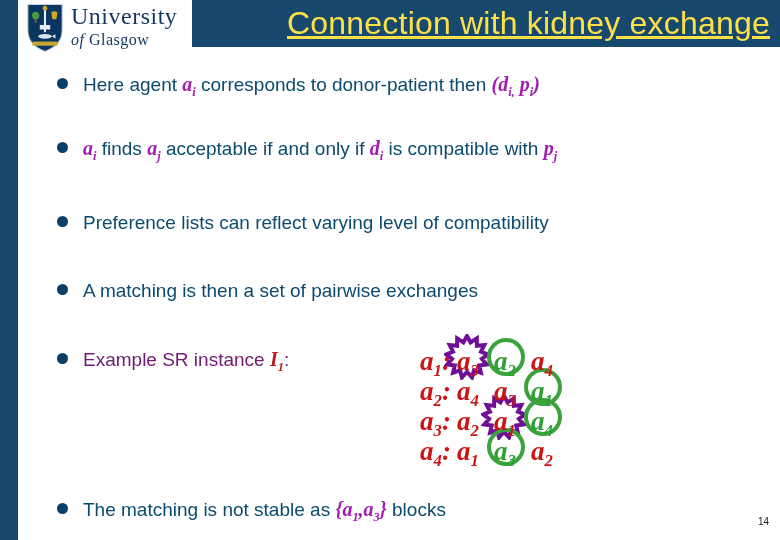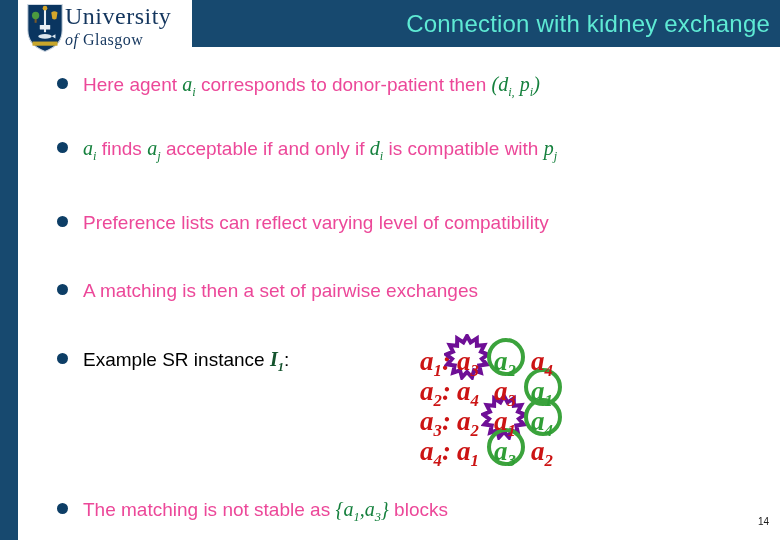--- a/index.html
+++ b/index.html
@@ -6,36 +6,36 @@
   .slide{
     position:relative;width:780px;height:540px;background:#ffffff;overflow:hidden;
     font-family:"Liberation Sans",sans-serif;color:#000;
   }
   .left-bar{position:absolute;left:0;top:0;width:18px;height:540px;background:#17496F;}
   .title-bar{
     position:absolute;left:192px;top:0;width:588px;height:47px;background:#17496F;
     display:flex;align-items:center;justify-content:flex-end;box-sizing:border-box;
     padding-right:10px;
   }
-  .title-bar .title{color:#5eead4;font-size:24px;letter-spacing:0.2px;}
-  .logo{position:absolute;left:26px;top:3px;display:flex;align-items:flex-start;gap:1px;}
+  .title-bar .title{color:#fde047;font-size:32px;letter-spacing:0.2px;text-decoration:underline;}
+  .logo{position:absolute;left:26px;top:3px;display:flex;align-items:flex-start;gap:7px;}
   .crest{width:38px;height:50px;}
   .wordmark{color:#14365E;font-family:"Liberation Serif",serif;margin-top:2px;}
   .wm1{font-size:24px;line-height:23px;letter-spacing:0.5px;}
   .wm2{font-size:16px;line-height:23px;letter-spacing:0.5px;}
   .wm2 i{font-family:"Liberation Serif",serif;}
   .bullet-line{position:absolute;left:57px;right:16px;font-size:19px;line-height:25px;}
   .dot{display:inline-block;width:11px;height:11px;border-radius:50%;background:#0D3E66;
        margin-right:15px;vertical-align:middle;position:relative;top:-2px;}
   .btext{display:inline;}
   sub{font-size:0.62em;line-height:0;}
-  .seg-t{color:#ec4899;}
-  .seg-var{font-family:"Liberation Serif",serif;font-style:italic;font-weight:normal;color:#15803d;font-size:20px;}
-  .seg-green{color:#000000;}
-  .seg-gvar{font-family:"Liberation Serif",serif;font-style:italic;font-weight:bold;color:#14532d;font-size:20px;}
+  .seg-t{color:#0c4a6e;}
+  .seg-var{font-family:"Liberation Serif",serif;font-style:italic;font-weight:bold;color:#a21caf;font-size:20px;}
+  .seg-green{color:#701a75;}
+  .seg-gvar{font-family:"Liberation Serif",serif;font-style:italic;font-weight:bold;color:#b91c1c;font-size:20px;}
   .prefs{
     position:absolute;left:420px;top:346px;
     font-family:"Liberation Serif",serif;font-style:italic;font-weight:bold;
     color:#CC1414;font-size:27px;
   }
   .prow{height:30px;display:flex;align-items:center;}
   .owner{width:37px;flex:0 0 37px;}
   .pentry{width:37px;flex:0 0 37px;position:relative;}
   .pv{position:relative;z-index:2;}
   .pentry.matched{color:#2F9E35;}

